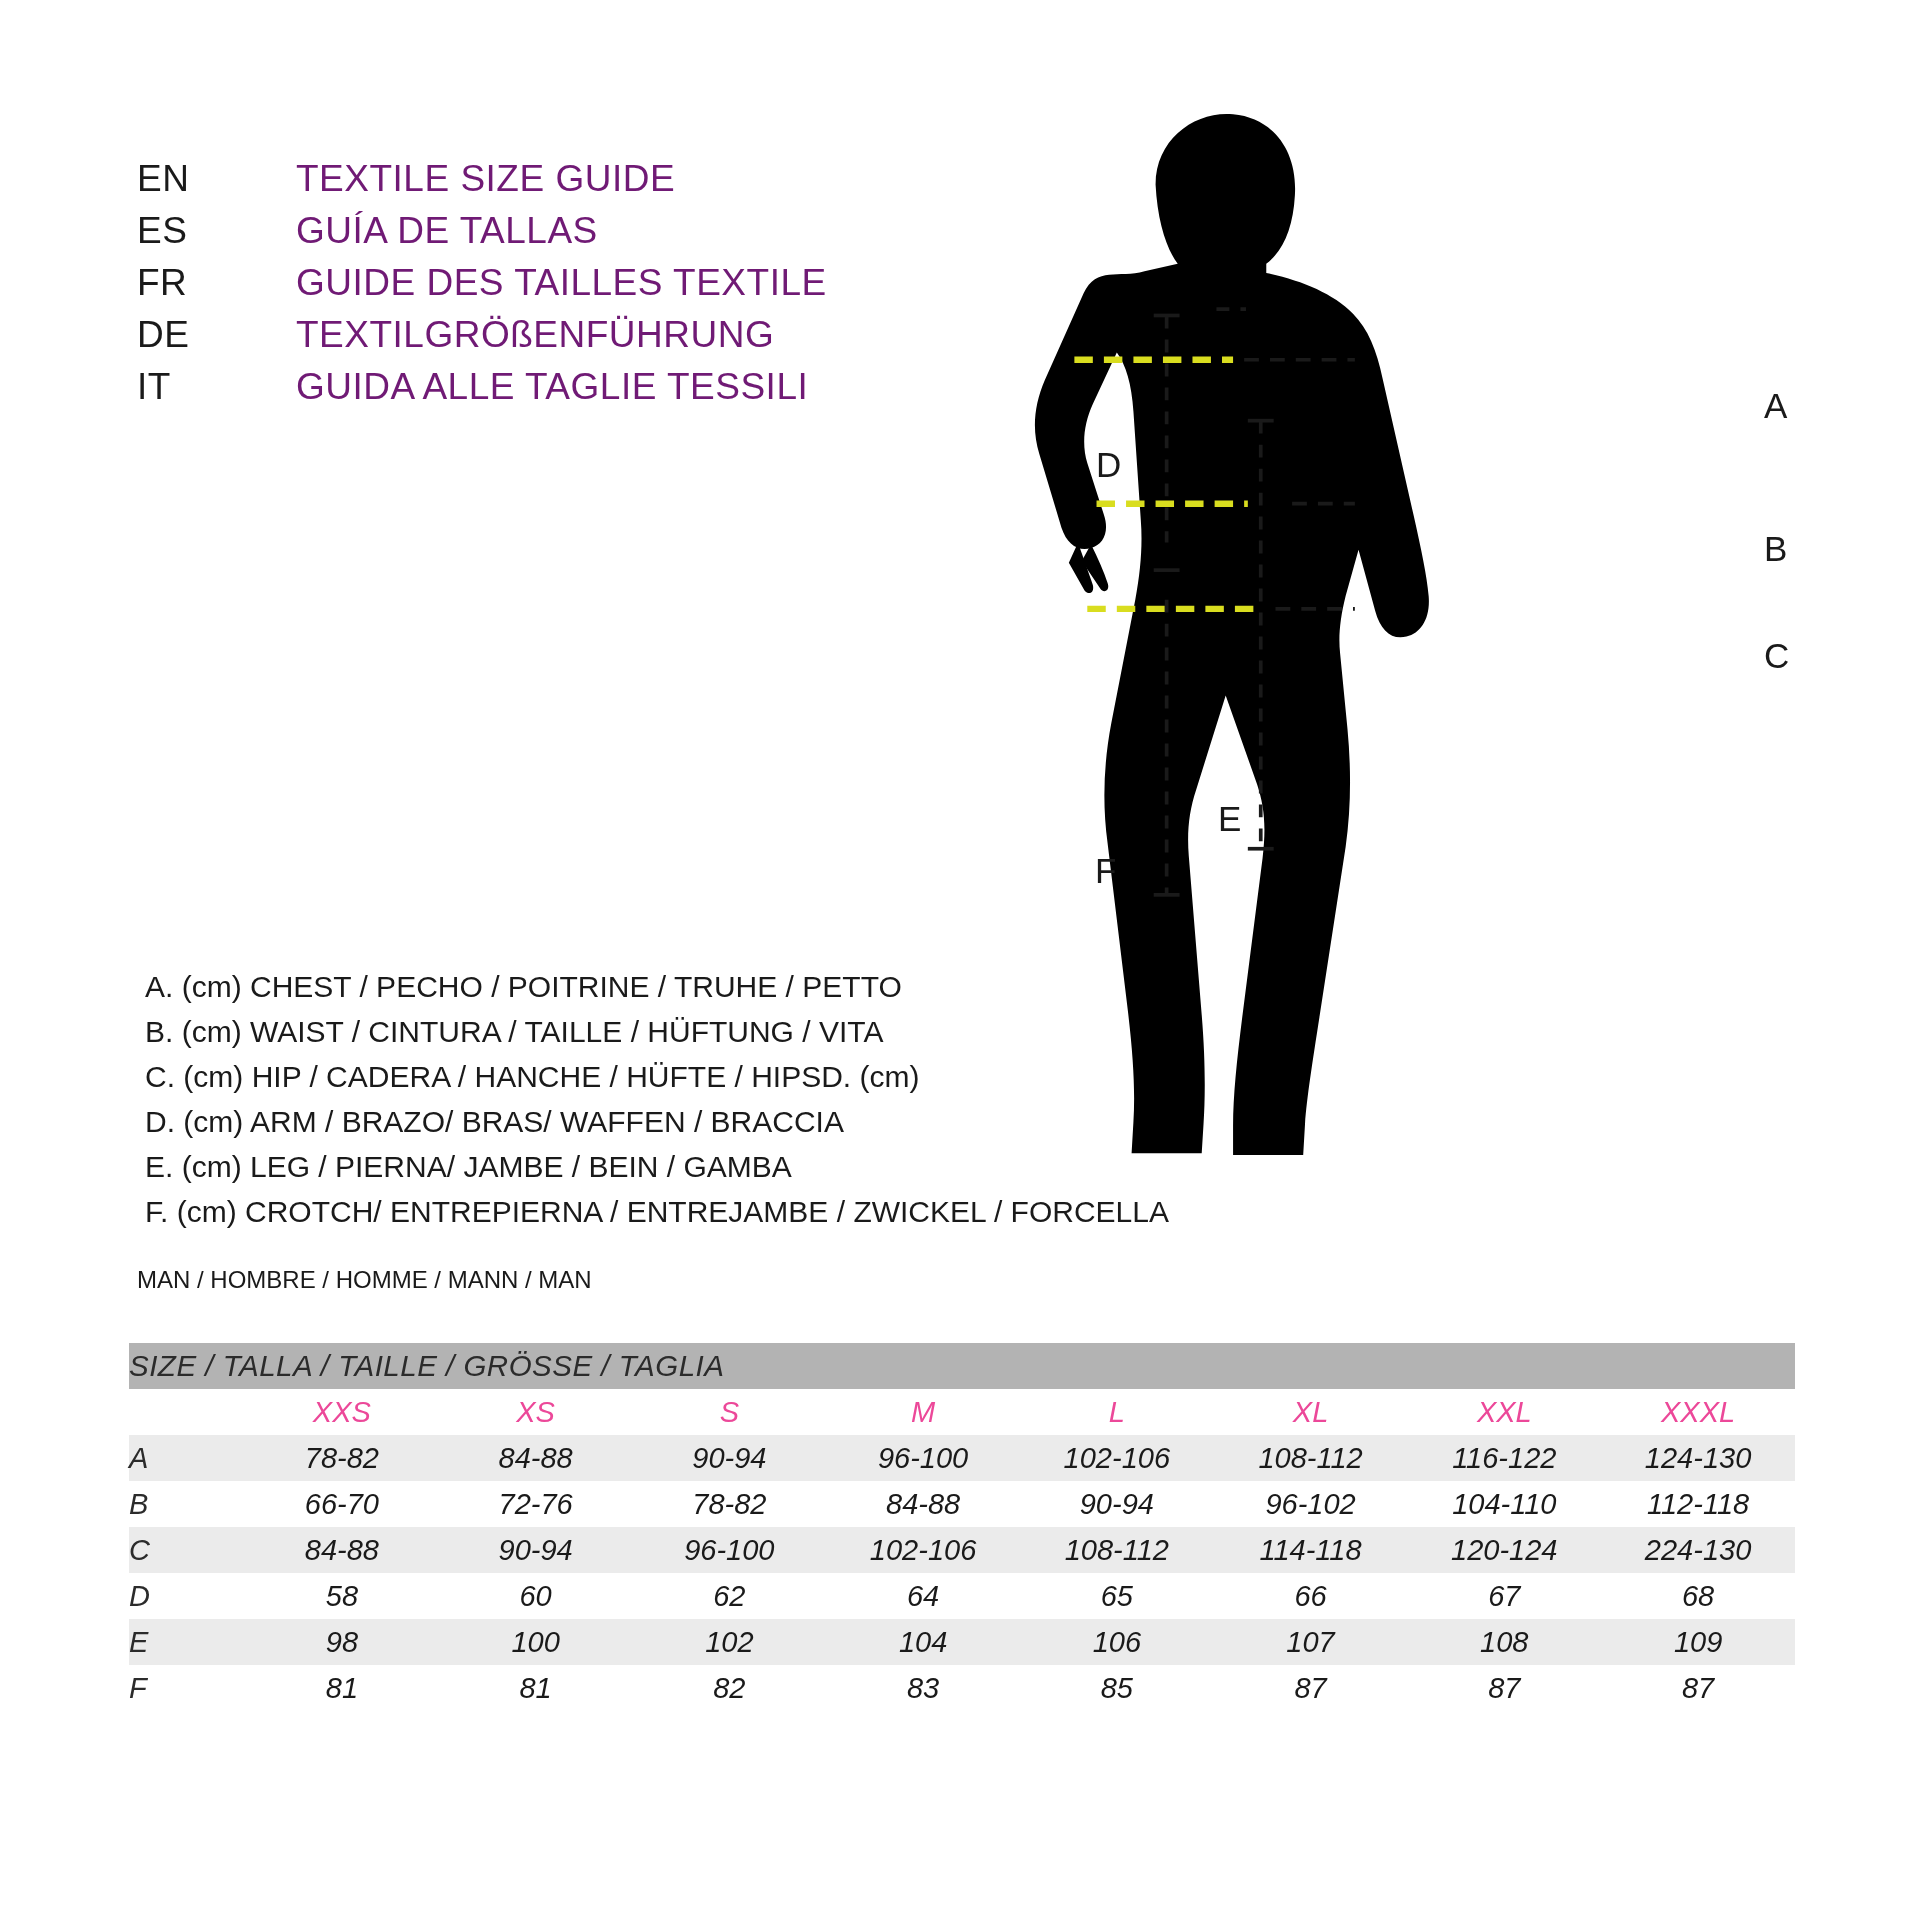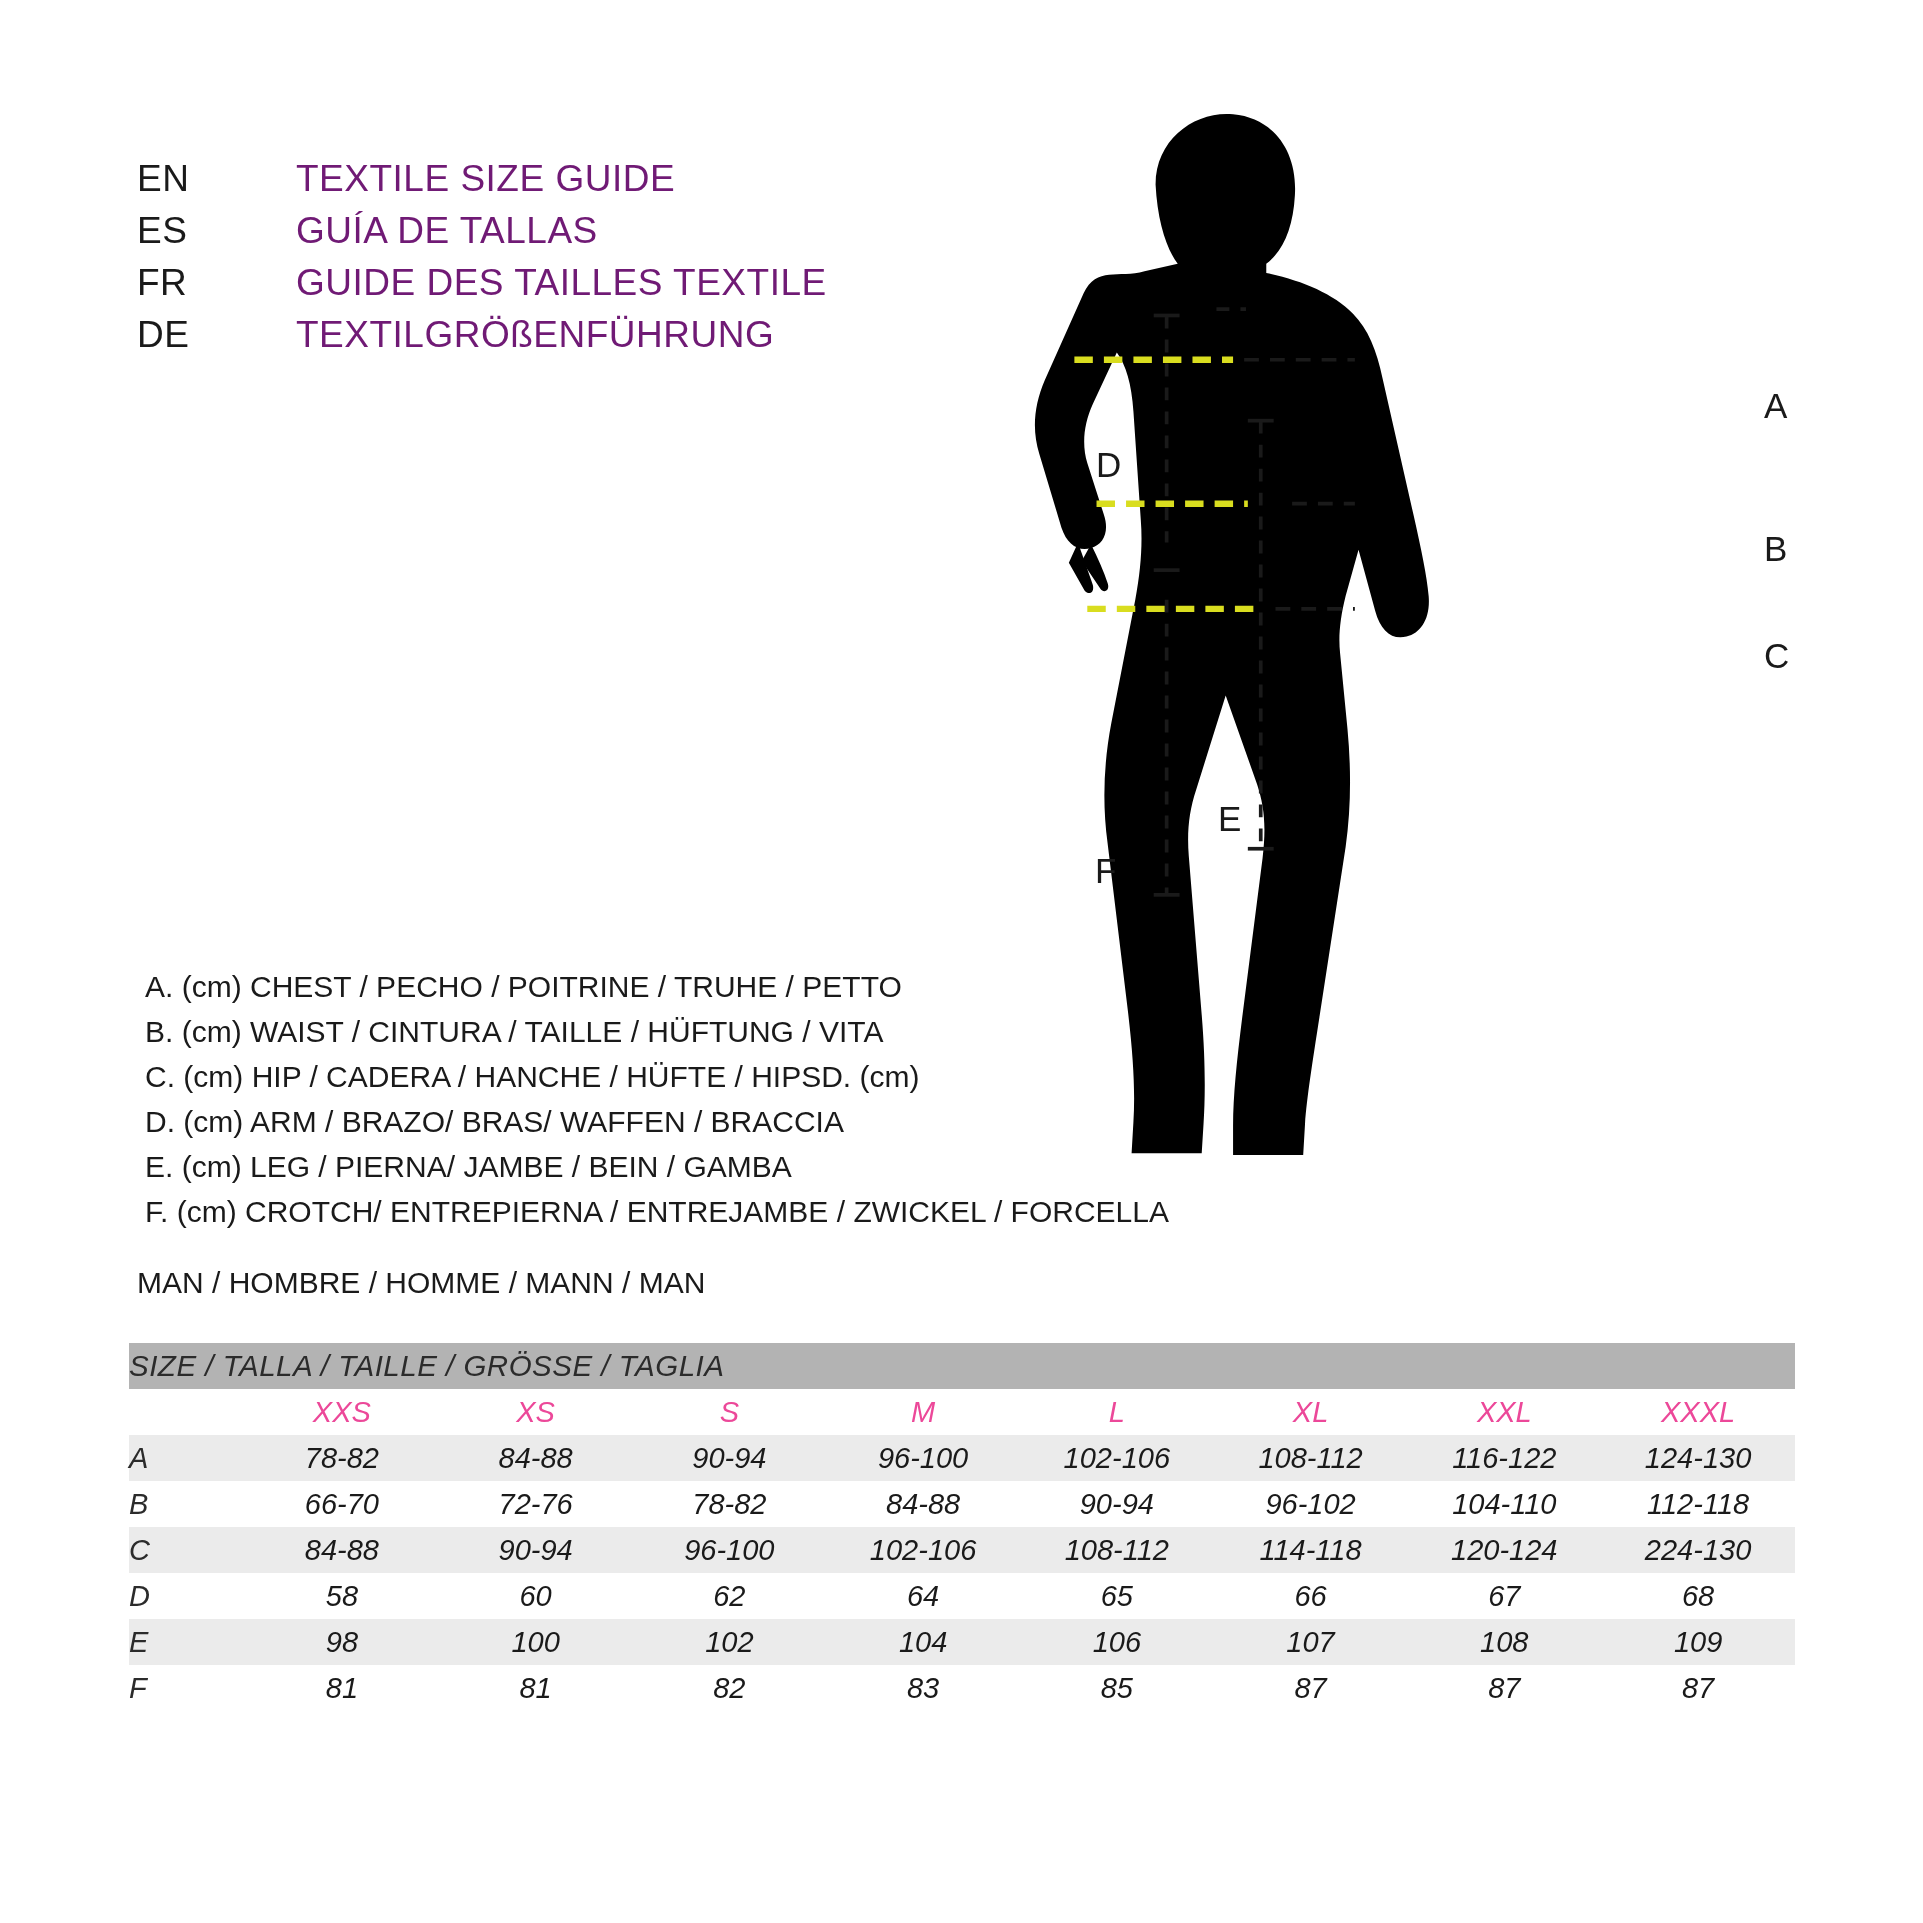--- a/index.html
+++ b/index.html
@@ -53,21 +53,21 @@
   .legend-row {
     font-size: 30px;
     line-height: 45px;
     white-space: nowrap;
     color: #1a1a1a;
   }
   #gender-label {
     position: absolute;
     left: 137px;
     top: 1266px;
-    font-size: 30px;
+    font-size: 24px;
     color: #1a1a1a;
     white-space: nowrap;
   }
 
   
   #figure-area {
     position: absolute;
     left: 1015px;
     top: 83px;
     width: 831px;
@@ -135,20 +135,24 @@
     <span class="title-lang">ES</span>
     <span class="title-text">GUÍA DE TALLAS</span>
   </div>
   <div class="title-row">
     <span class="title-lang">FR</span>
     <span class="title-text">GUIDE DES TAILLES TEXTILE</span>
   </div>
   <div class="title-row">
     <span class="title-lang">DE</span>
     <span class="title-text">TEXTILGRÖßENFÜHRUNG</span>
+  </div>
+  <div class="title-row">
+    <span class="title-lang">IT</span>
+    <span class="title-text">GUIDA ALLE TAGLIE TESSILI</span>
   </div>
 </div>
 
 <div id="legend-block">
   <div class="legend-row">A. (cm) CHEST / PECHO / POITRINE / TRUHE / PETTO</div>
   <div class="legend-row">B. (cm) WAIST / CINTURA / TAILLE / HÜFTUNG / VITA</div>
   <div class="legend-row">C. (cm) HIP / CADERA / HANCHE / HÜFTE / HIPSD. (cm)</div>
   <div class="legend-row">D. (cm) ARM / BRAZO/ BRAS/ WAFFEN / BRACCIA</div>
   <div class="legend-row">E. (cm) LEG / PIERNA/ JAMBE / BEIN / GAMBA</div>
   <div class="legend-row">F. (cm) CROTCH/ ENTREPIERNA / ENTREJAMBE / ZWICKEL / FORCELLA</div>

